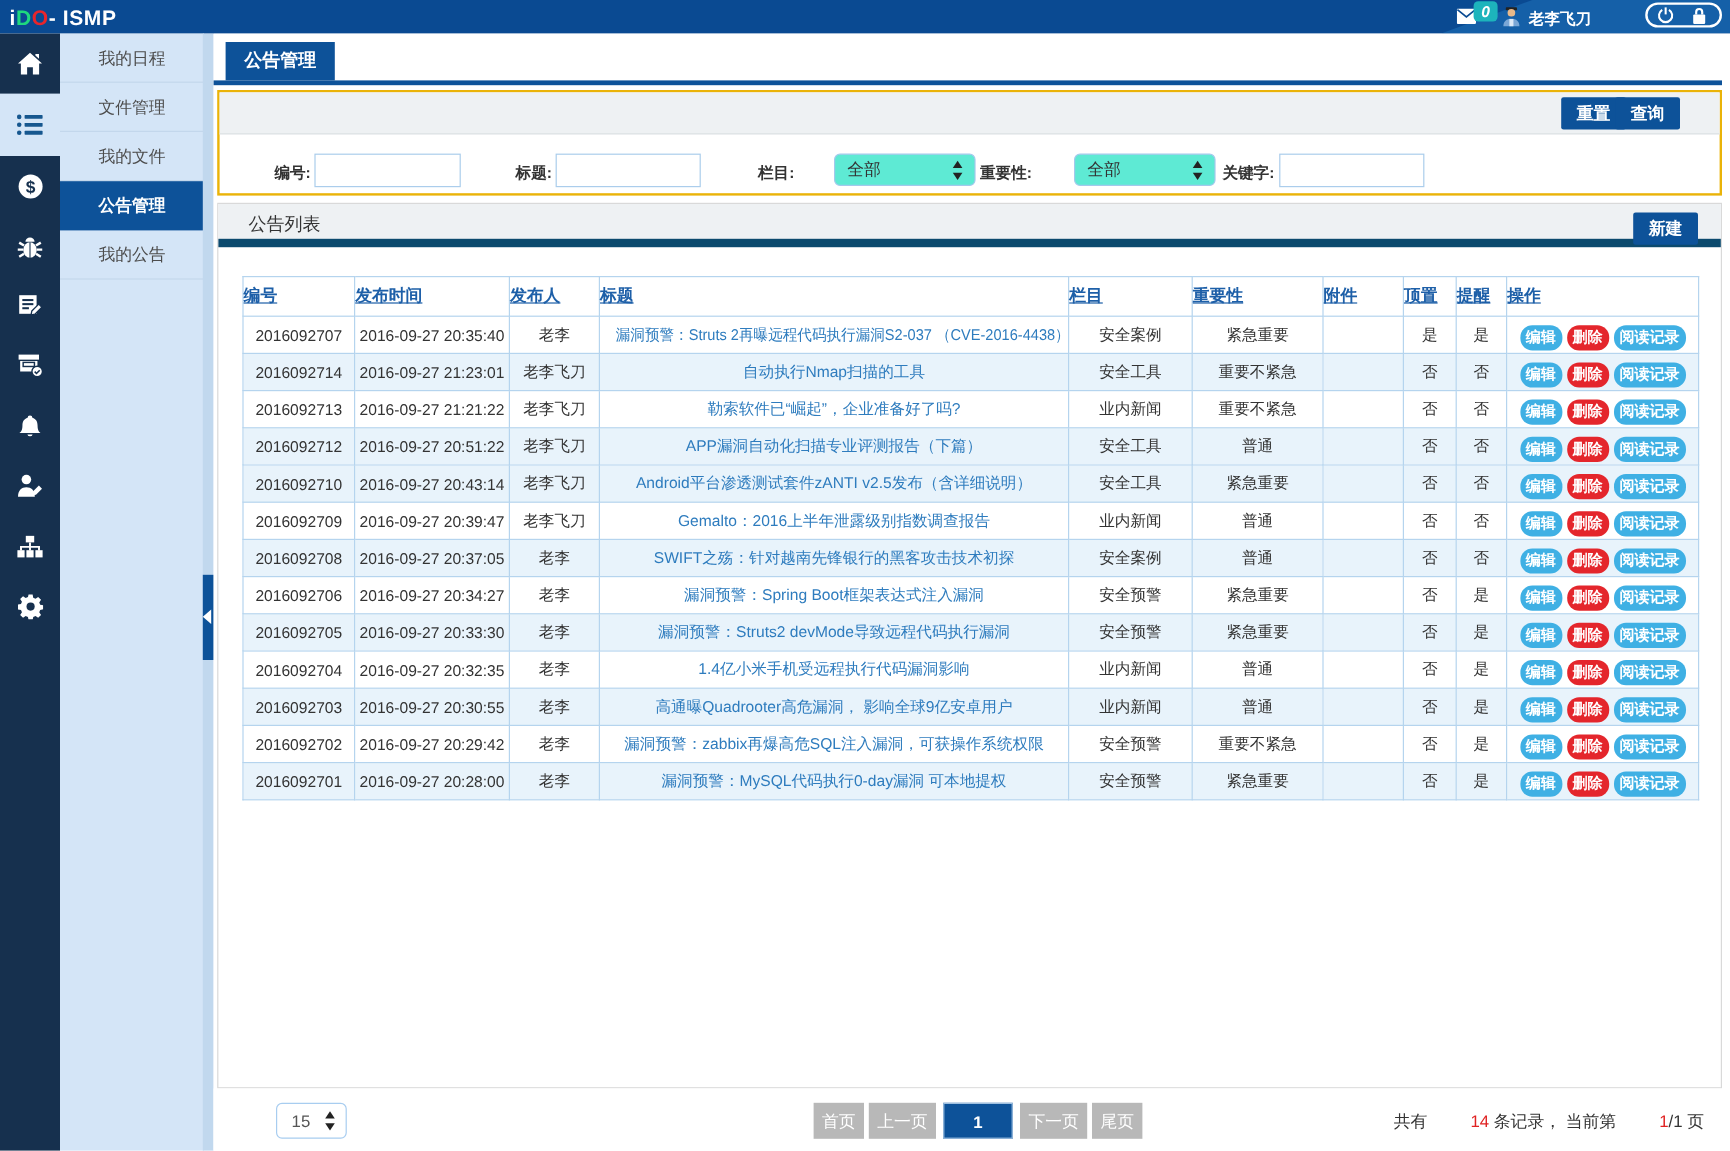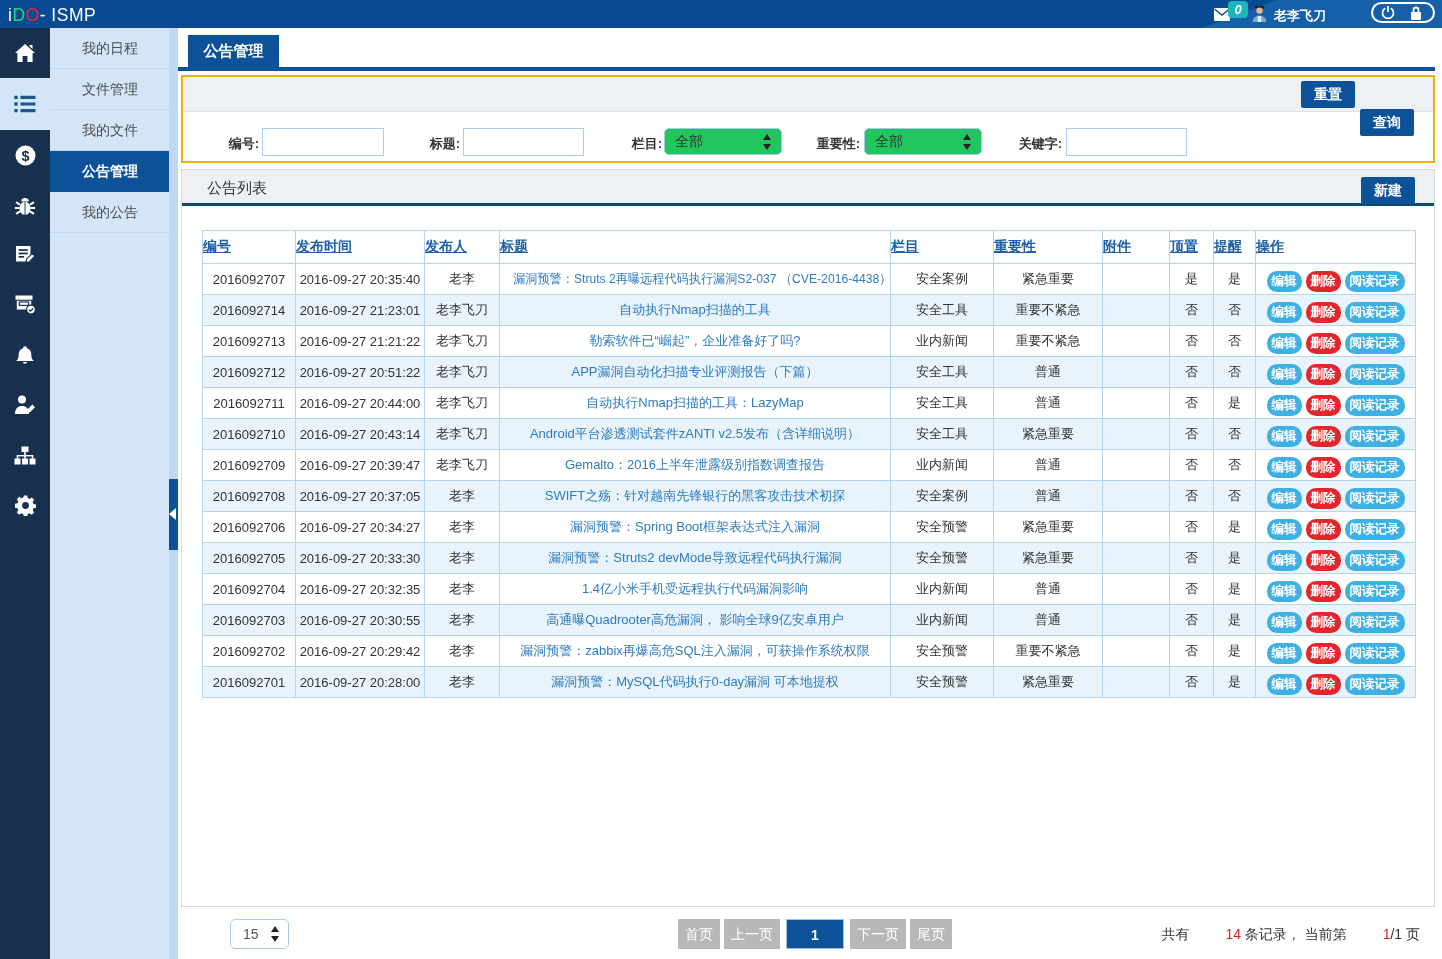--- a/index.html
+++ b/index.html
@@ -1,20 +1,20 @@
 <!DOCTYPE html>
 <html><head><meta charset="utf-8">
 <style>
 * { margin:0; padding:0; box-sizing:border-box; }
 html,body { width:1442px; height:959px; font-family:"Liberation Sans",sans-serif; background:#fff; overflow:hidden; }
 #page { position:relative; width:1442px; height:959px; }
 
 .topbar { position:absolute; left:0; top:0; width:1442px; height:28px; background:#0a4a92; }
 .sheen { position:absolute; left:1100px; top:0; width:342px; height:28px; background:#1560a8; clip-path:polygon(101px 28px, 177px 0px, 342px 0px, 342px 28px); }
-.logo { position:absolute; left:8px; top:5px; font-size:17.5px; font-weight:normal; color:#fff; letter-spacing:0.5px; }
+.logo { position:absolute; left:8px; top:5px; font-size:17.5px; font-weight:bold; color:#fff; letter-spacing:0.5px; }
 .logo .g { color:#1ed87e; } .logo .r { color:#e8252c; }
 .envelope { position:absolute; left:1214px; top:7px; }
 .badge0 { position:absolute; left:1228px; top:1px; width:20px; height:17px; background:#1db4bc; border-radius:4px; color:#fff; font-size:13px; font-weight:bold; font-style:italic; text-align:center; line-height:17px; }
 .avatar { position:absolute; left:1252px; top:6px; }
 .uname { position:absolute; left:1274px; top:7px; color:#fff; font-size:13px; font-weight:bold; }
 .pill { position:absolute; left:1371px; top:2px; width:64px; height:21px; border:2px solid #fff; border-radius:11px; }
 
 .iconcol { position:absolute; left:0; top:28px; width:50px; height:931px; background:#16304e; }
 .icell { width:50px; height:50px; display:flex; align-items:center; justify-content:center; }
 .icell.active { background:#d4e5f7; height:52px; }
@@ -28,26 +28,26 @@
 
 .main { position:absolute; left:178px; top:28px; width:1264px; height:931px; background:#fff; }
 .tab { position:absolute; left:10px; top:7px; width:91px; height:32px; background:#0d5299; color:#fff; font-size:15px; font-weight:bold; text-align:center; line-height:32px; }
 .tabline { position:absolute; left:0px; top:39px; width:1257px; height:4px; background:#0d5299; }
 .fpanel { position:absolute; left:3px; top:47px; width:1254px; height:88px; border:2px solid #eab308; background:#fff; }
 .fgrey { position:absolute; left:0; top:0; width:100%; height:35px; background:#eef1f3; border-bottom:1px solid #dde1e4; }
 .btn { position:absolute; width:54px; height:27px; background:#0d5299; color:#fff; font-size:14px; font-weight:bold; text-align:center; line-height:27px; border-radius:2px; }
 .frow { position:absolute; left:0; top:36px; width:100%; height:52px; }
 .flabel { position:absolute; top:22px; font-size:13px; font-weight:bold; color:#333; text-align:right; }
 .finput { position:absolute; top:15px; height:28px; border:1px solid #abcdec; background:#fff; }
-.fselect { position:absolute; top:15px; height:27px; border:1px solid #a3c9ec; border-radius:5px; background:#22c55e; font-size:14px; color:#333; line-height:25px; padding-left:10px; }
+.fselect { position:absolute; top:15px; height:27px; border:1px solid #a3c9ec; border-radius:5px; background:#5eead4; font-size:14px; color:#333; line-height:25px; padding-left:10px;margin-left:31px; }
 .spin { position:absolute; right:9px; top:5px; width:9px; height:16px; }
 .spin:before { content:""; position:absolute; left:0; top:0; border-left:4.5px solid transparent; border-right:4.5px solid transparent; border-bottom:6px solid #222; }
 .spin:after { content:""; position:absolute; left:0; bottom:0; border-left:4.5px solid transparent; border-right:4.5px solid transparent; border-top:6px solid #222; }
 .lpanel { position:absolute; left:3px; top:141px; width:1254px; height:738px; border:1px solid #d9d9d9; background:#fff; }
-.lhead { position:absolute; left:0; top:0; width:100%; height:36px; background:#eef1f3; border-bottom:3px solid #0c4a6e; }
+.lhead { position:absolute; left:0; top:0; width:100%; height:36px; background:#eef1f3; border-bottom:7px solid #0c4a6e; }
 .ltitle { position:absolute; left:25px; top:0; line-height:36px; font-size:15px; color:#333; }
 
 table.grid { position:absolute; left:20px; top:60px; border-collapse:collapse; table-layout:fixed; width:1213px; }
 table.grid th { border:1px solid #b5d4ee; height:33px; font-size:14px; color:#1d5fa8; font-weight:bold; text-align:left; background:#fff;text-decoration:underline; }
 table.grid td { border:1px solid #b5d4ee; height:31px; font-size:13px; color:#333; text-align:center; background:#fff; overflow:hidden; white-space:nowrap; }
 table.grid tr.alt td { background:#e8f3fb; }
 a.lnk { color:#2e7cbe; font-size:13px; }
 .ab { display:inline-block; position:relative; top:2px; height:21px; line-height:21px; padding:0 5px; margin:0 2px; border-radius:10px; color:#fff; font-size:12.5px; font-weight:bold; }
 .ab.blue { background:#3fb0e4; }
 .ab.red { background:#e4262c; }
@@ -200,21 +200,21 @@
     <div class="mitem">我的公告</div>
   </div>
   <div class="rail"></div>
     <div class="handle"></div>
   <div class="main">
     <div class="tab">公告管理</div>
     <div class="tabline"></div>
     <div class="fpanel">
       <div class="fgrey">
         <div class="btn" style="right:78px; top:4px;">重置</div>
-        <div class="btn" style="right:19px; top:4px;margin-top:28px;">查询</div>
+        <div class="btn" style="right:33px; top:4px;">查询</div>
       </div>
       <div class="frow">
         <div class="flabel" style="left:26px; width:50px;">编号:</div>
         <div class="finput" style="left:79px; width:122px;"></div>
         <div class="flabel" style="left:227px; width:50px;">标题:</div>
         <div class="finput" style="left:280px; width:121px;"></div>
         <div class="flabel" style="left:429px; width:50px;">栏目:</div>
         <div class="fselect" style="left:481px; width:118px;">全部<span class="spin"></span></div>
         <div class="flabel" style="left:607px; width:70px;">重要性:</div>
         <div class="fselect" style="left:681px; width:118px;">全部<span class="spin"></span></div>
@@ -294,32 +294,20 @@
               <td>2016-09-27 20:51:22</td>
               <td>老李飞刀</td>
               <td><a class="lnk">APP漏洞自动化扫描专业评测报告（下篇）</a></td>
               <td>安全工具</td>
               <td>普通</td>
               <td></td>
               <td>否</td>
               <td>否</td>
               <td><span class="ab blue">编辑</span><span class="ab red">删除</span><span class="ab blue">阅读记录</span></td>
             </tr>
-<tr>
-              <td>2016092711</td>
-              <td>2016-09-27 20:44:00</td>
-              <td>老李飞刀</td>
-              <td><a class="lnk">自动执行Nmap扫描的工具：LazyMap</a></td>
-              <td>安全工具</td>
-              <td>普通</td>
-              <td></td>
-              <td>否</td>
-              <td>是</td>
-              <td><span class="ab blue">编辑</span><span class="ab red">删除</span><span class="ab blue">阅读记录</span></td>
-            </tr>
 <tr class="alt">
               <td>2016092710</td>
               <td>2016-09-27 20:43:14</td>
               <td>老李飞刀</td>
               <td><a class="lnk">Android平台渗透测试套件zANTI v2.5发布（含详细说明）</a></td>
               <td>安全工具</td>
               <td>紧急重要</td>
               <td></td>
               <td>否</td>
               <td>否</td>

